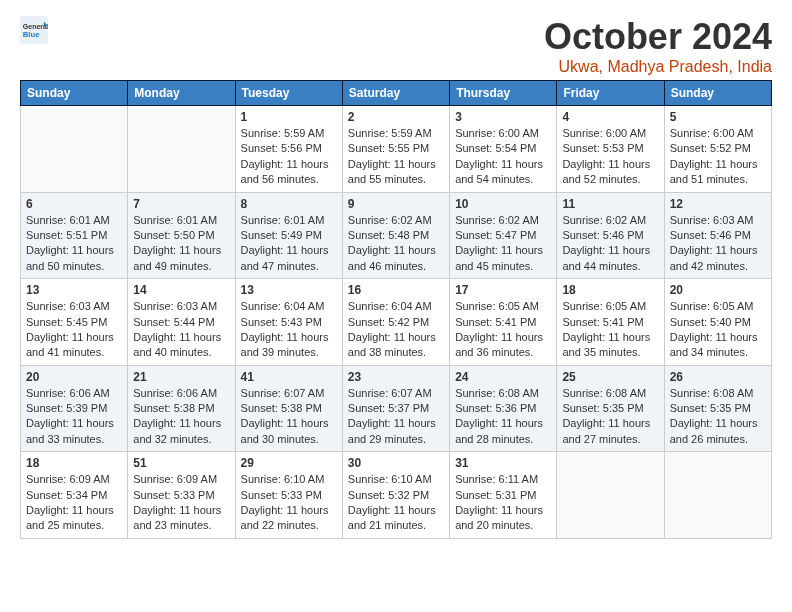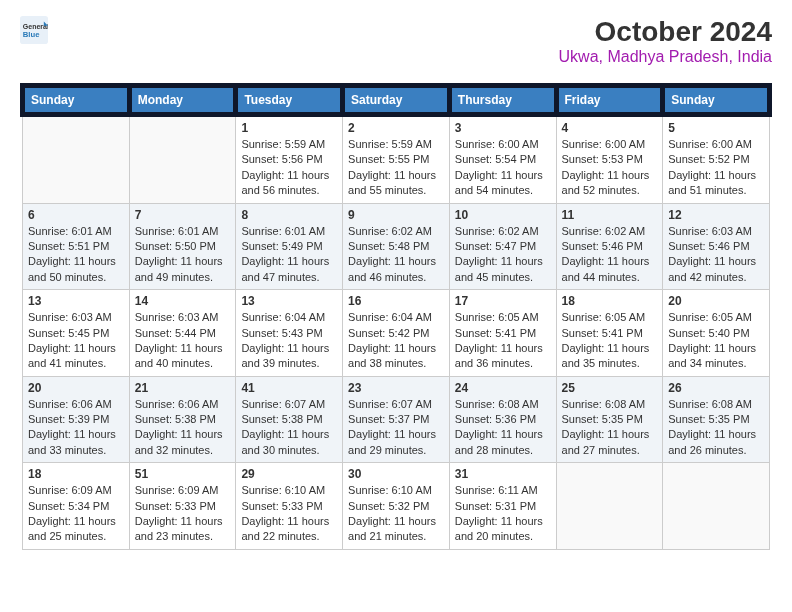--- a/index.html
+++ b/index.html
@@ -11,56 +11,56 @@
       overflow: hidden;
     }
     .page {
       width: 792px;
       padding: 16px 20px 10px 20px;
     }
     .header-top {
       display: flex;
       align-items: flex-start;
       justify-content: space-between;
-      margin-bottom: 17px;
+      margin-bottom: 4px;
     }
     .logo-area {
       display: flex;
       align-items: center;
     }
     .logo-icon {
       width: 28px;
       height: 28px;
       margin-right: 2px;
     }
     .title-area {
       text-align: right;
     }
     .month-title {
-      font-size: 28px;
+      font-size: 36px;
       font-weight: bold;
       color: #333;
     }
     .location-title {
       font-size: 16px;
-      color: #a21caf;
+      color: #c2410c;
     }
     .calendar {
       width: 100%;
       border-collapse: collapse;
       font-size: 10.5px;
     }
     .calendar th {
       background-color: #3a7fc1;
       color: #fff;
       text-align: left;
       padding: 5px 6px;
       font-size: 12px;
       font-weight: bold;
-      border: 5px solid #0f172a;
+      border: 1px solid #0f172a;
     }
     .calendar td {
       border: 1px solid #ccc;
       vertical-align: top;
       padding: 4px 5px;
       width: calc(100% / 7);
       height: 80px;
     }
     .cell-number {
       font-size: 12px;

